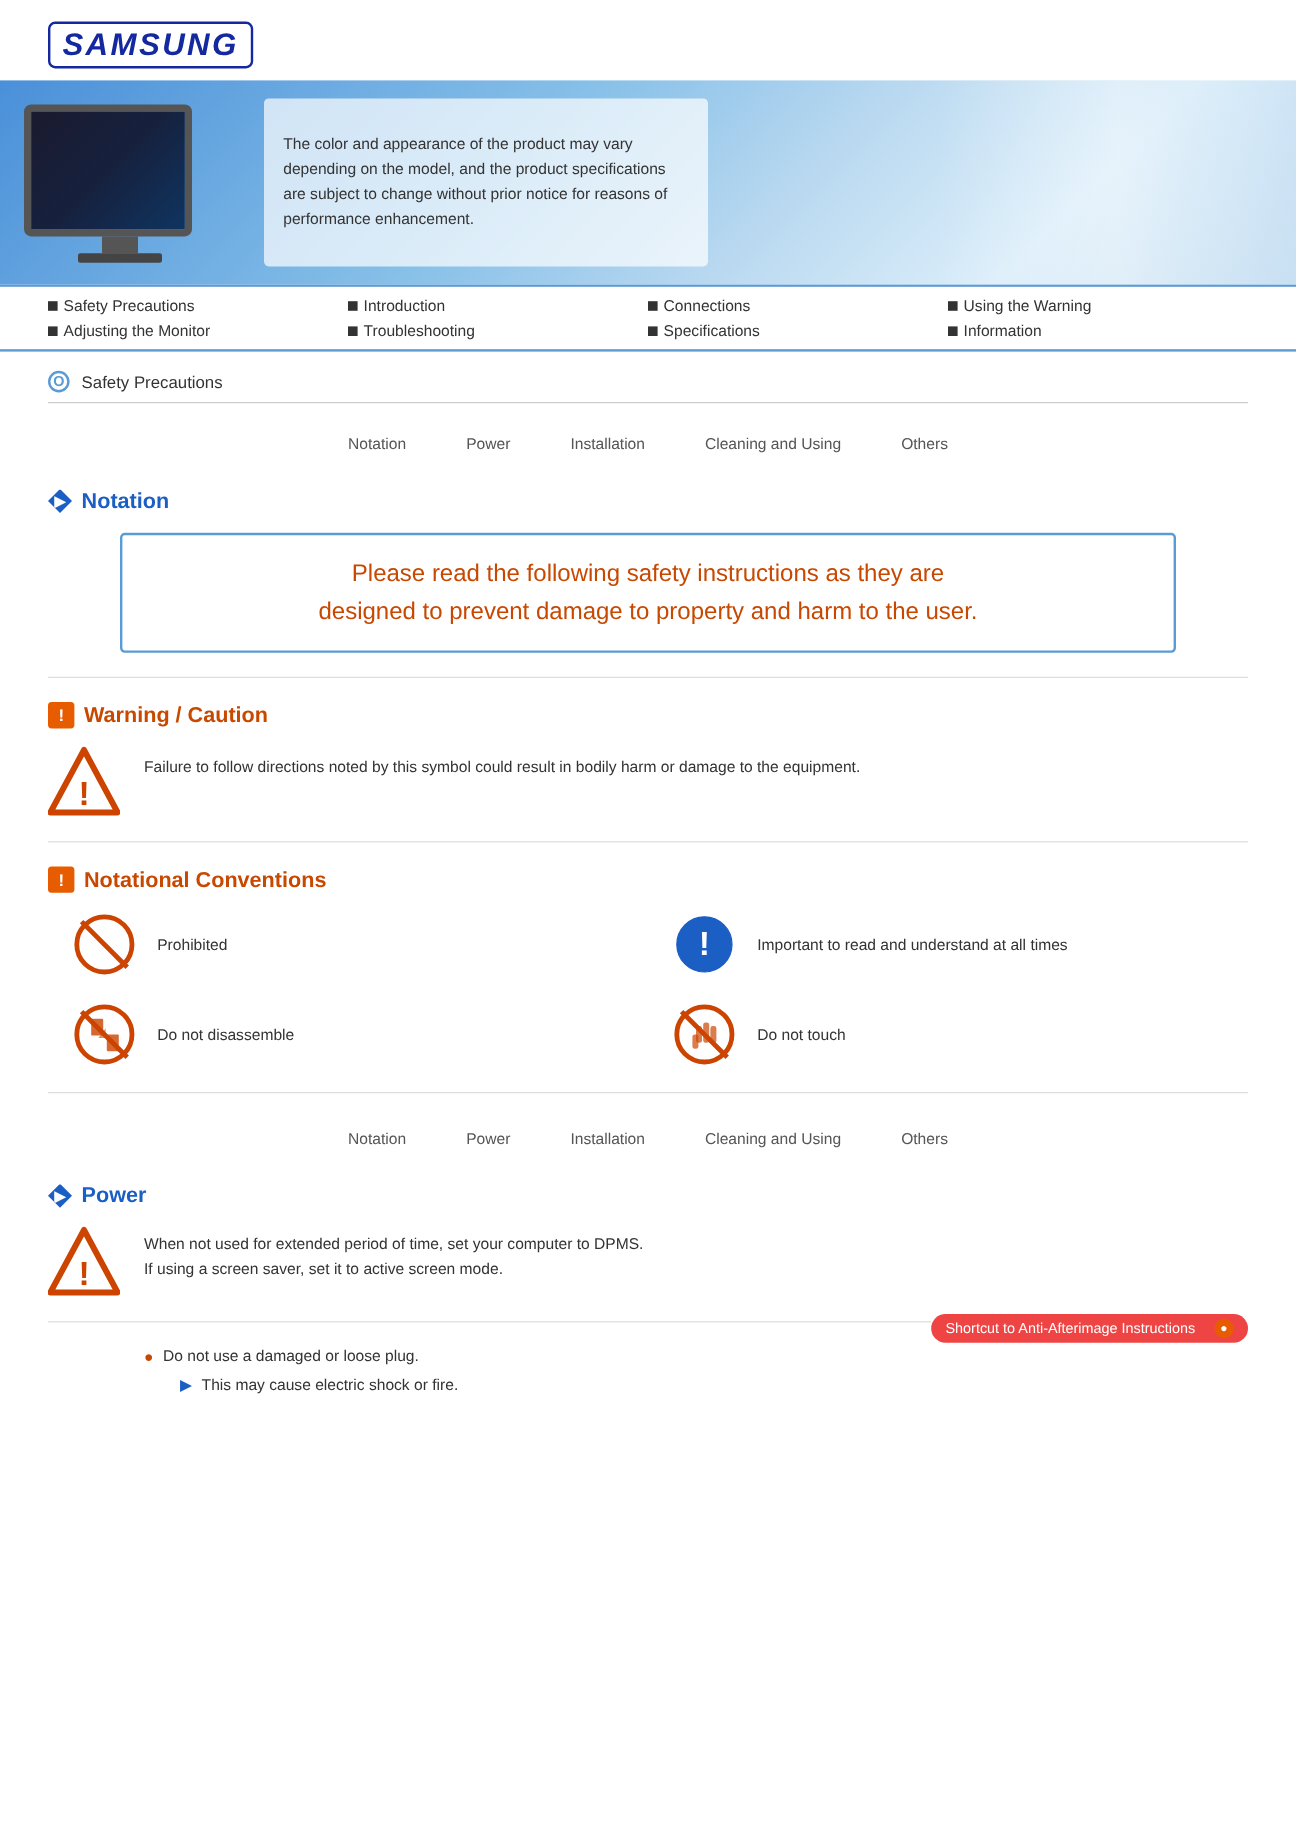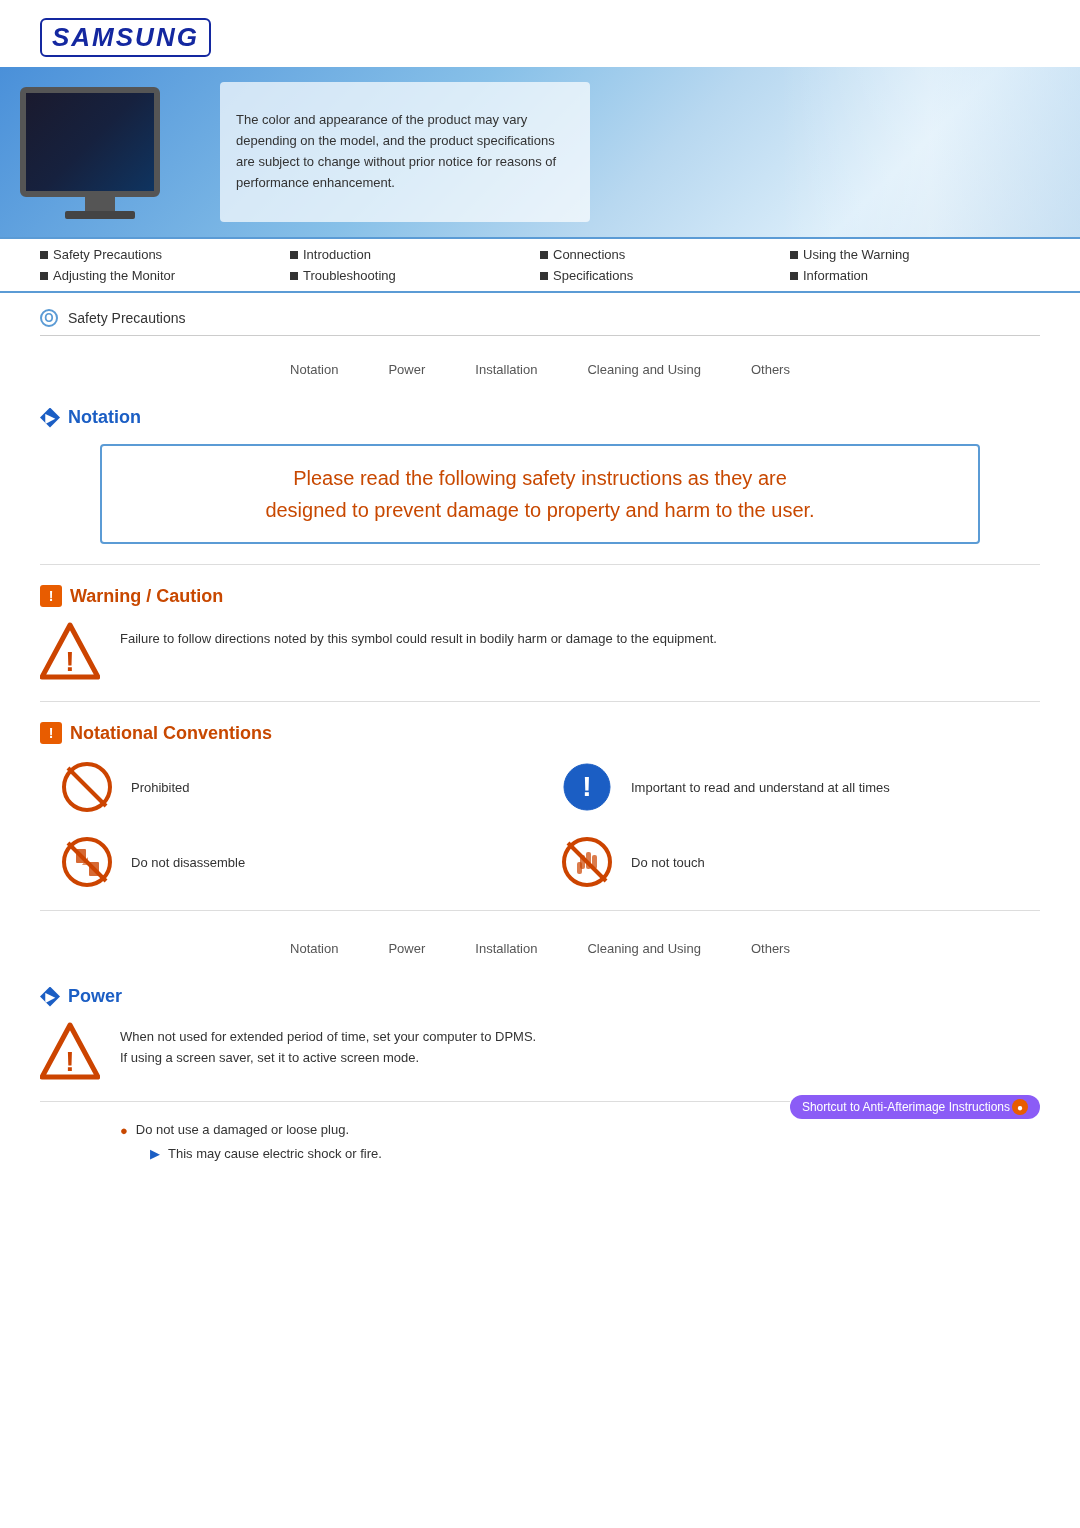--- a/index.html
+++ b/index.html
@@ -268,22 +268,22 @@
       padding-top: 6px;
     }
     .reference-text {
       font-size: 13px;
       color: #555;
       margin: 10px 0;
     }
     .shortcut-btn {
       display: inline-flex;
       align-items: center;
-      gap: 2px;
-      background: #8b5cf6;
+      gap: 16px;
+      background: #ef4444;
       color: white;
       font-size: 12px;
       padding: 4px 12px;
       border-radius: 12px;
       float: right;
       cursor: pointer;
     }
     .shortcut-btn-circle {
       width: 16px;
       height: 16px;

